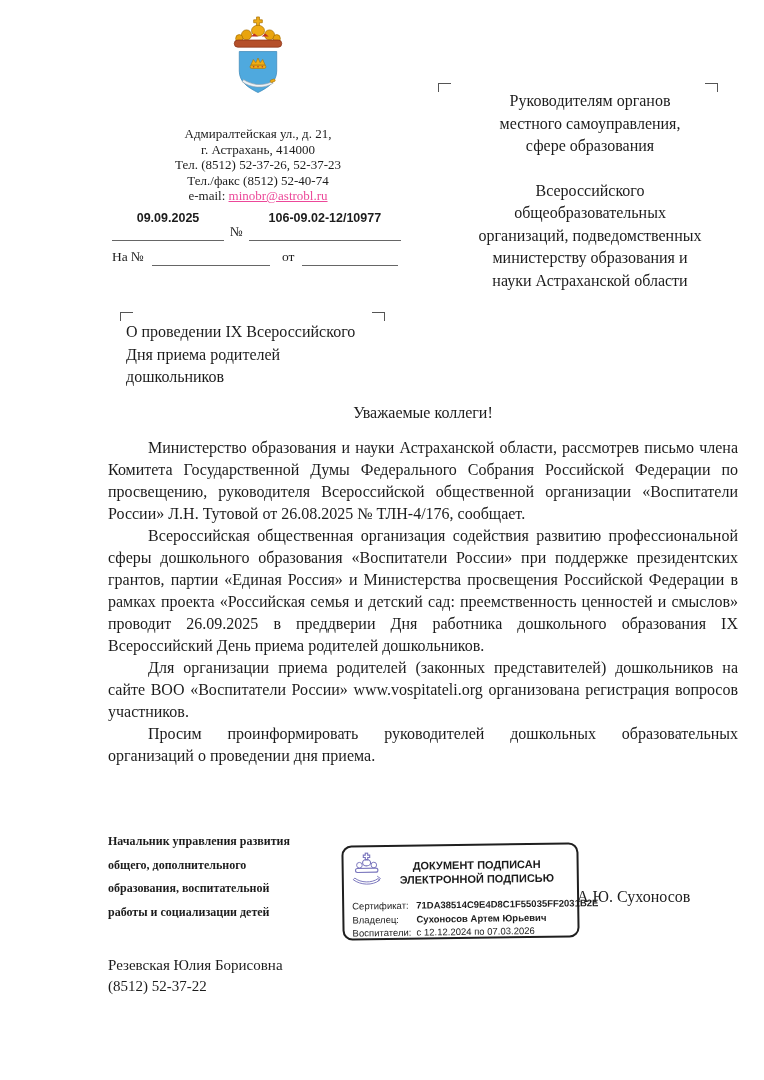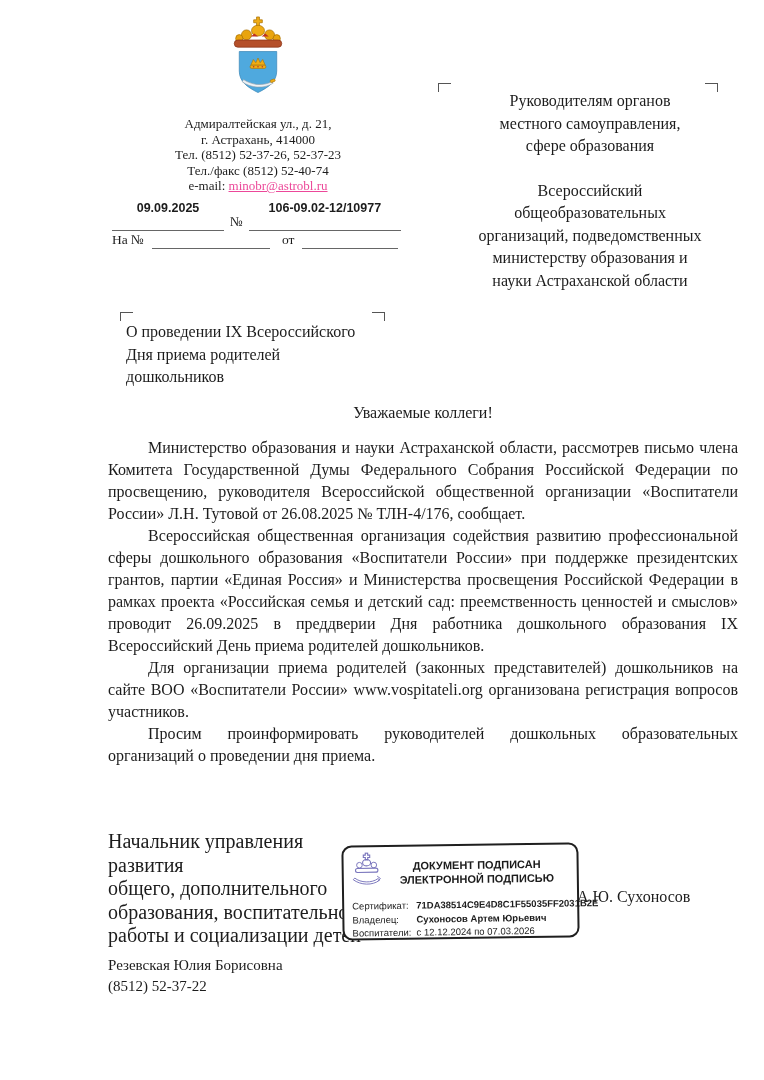--- a/index.html
+++ b/index.html
@@ -7,34 +7,34 @@
   body { font-family:"Liberation Serif","DejaVu Serif",serif; color:#1c1c1c; }
   #page {
     position:relative; width:764px; height:1080px; background:#ffffff;
     overflow:hidden; margin:0 auto;
   }
 
   
   .header-left { position:absolute; left:112px; top:16px; width:292px; text-align:center; }
   .emblem { display:inline-block; }
   .ministry-name { font-weight:bold; font-size:15px; line-height:18.5px; letter-spacing:0.3px; margin-top:2px; }
-  .address { font-size:13px; line-height:15.5px; margin-top:12px; }
+  .address { font-size:13px; line-height:15.5px; margin-top:22px; }
   .address a { color:#ec4899; text-decoration:underline; }
 
   .num-row { display:flex; align-items:flex-end; margin-top:7px; }
   .u-val {
     border-bottom:1px solid #666; text-align:center;
     font-family:"Liberation Sans","DejaVu Sans",sans-serif;
     font-weight:bold; font-size:12.5px; padding-bottom:15px;
   }
   .u-date { width:112px; }
   .u-num  { width:152px; }
   .no-sign { font-size:13.5px; padding:0 6px 1px 6px; }
 
-  .ref-row { display:flex; align-items:flex-end; margin-top:1px; font-size:13.5px; }
+  .ref-row { display:flex; align-items:flex-end; margin-top:8px; font-size:13.5px; }
   .ref-label { padding-bottom:1px; }
   .u-blank { border-bottom:1px solid #666; height:17px; }
   .u-ref1 { width:118px; margin-left:8px; }
   .u-ref2 { width:96px; margin-left:8px; }
   .ot-label { padding:0 0 1px 12px; }
 
   
   .recipients { position:absolute; left:454px; top:90px; width:272px; font-size:16px; line-height:22.5px; text-align:center; }
   .recipient-gap { height:22px; }
 
@@ -44,21 +44,21 @@
 
   
   .subject { position:absolute; left:126px; top:321px; width:268px; font-size:16px; line-height:22.5px; text-align:left; }
 
   
   .body-text { position:absolute; left:108px; top:402px; width:630px; }
   .salutation { text-align:center; font-size:16px; line-height:22px; margin-bottom:13px; }
   .para { font-size:16px; line-height:22px; text-align:justify; text-indent:40px; }
 
   
-  .sig-position { position:absolute; left:108px; top:830px; width:256px; font-size:20px; line-height:23.5px; }
+  .sig-position { position:absolute; left:108px; top:830px; width:256px; font-size:12px; line-height:23.5px;font-weight:bold; }
   .sig-name { position:absolute; left:577px; top:888px; font-size:16px; }
 
   
   .stamp {
     position:absolute; left:342px; top:844px; width:237px; height:95px;
     border:2px solid #1f1f1f; border-radius:10px; background:#ffffff;
     transform:rotate(-0.8deg);
     font-family:"Liberation Sans","DejaVu Sans",sans-serif;
   }
   .stamp-top { display:flex; align-items:flex-start; padding:5px 8px 0 7px; }
@@ -135,21 +135,21 @@
   <div class="corner tl" style="left:438px; top:83px;"></div>
   <div class="corner tr" style="left:705px; top:83px;"></div>
   <div class="recipients">
     <div>
       <div>Руководителям органов</div>
       <div>местного самоуправления,</div>
       <div>сфере образования</div>
     </div>
     <div class="recipient-gap"></div>
     <div>
-      <div>Всероссийский</div>
+      <div>Всероссийского</div>
       <div>общеобразовательных</div>
       <div>организаций, подведомственных</div>
       <div>министерству образования и</div>
       <div>науки Астраханской области</div>
     </div>
   </div>
 
   <div class="corner tl" style="left:120px; top:312px;"></div>
   <div class="corner tr" style="left:372px; top:312px;"></div>
   <div class="subject">

